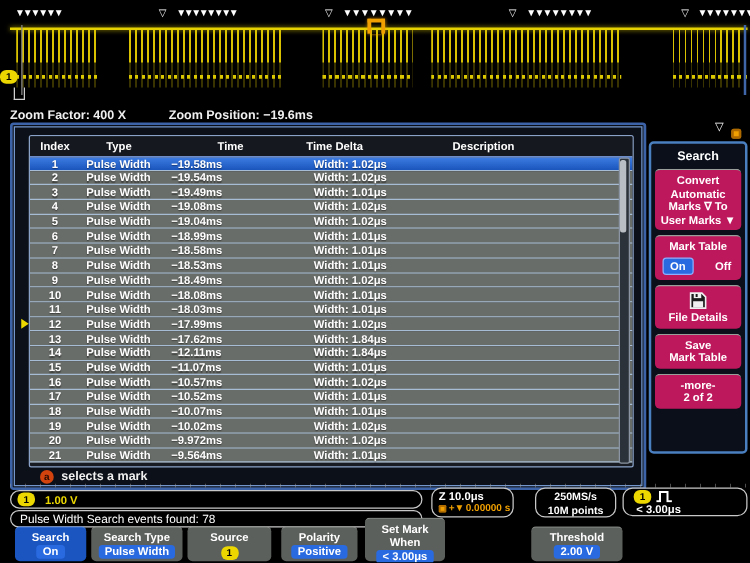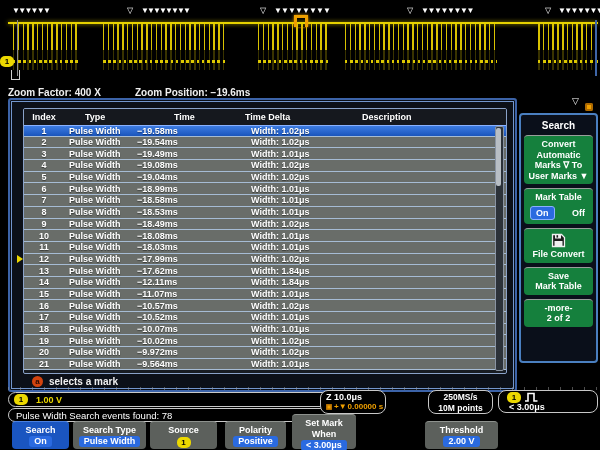--- a/index.html
+++ b/index.html
@@ -77,37 +77,37 @@
                 border-radius:2px;}
   .table-footer{left:22px;top:276px;display:flex;align-items:center;gap:6px;}
   .key-circle{width:11px;height:11px;border-radius:50%;background:#d2430e;color:#2a0a00;
               font-size:8px;font-weight:bold;text-align:center;line-height:11px;}
   .footer-text{font-size:10px;font-weight:bold;color:#f0f0f0;}
 
   
   .side-menu{left:519px;top:113px;width:79px;height:250px;background:#0a0f1a;
              border:2px solid #4a7fc0;border-radius:4px;box-sizing:border-box;}
   .sm-title{text-align:center;font-size:10px;font-weight:bold;color:#fff;margin-top:5px;}
-  .sm-btn{margin:4px 3px 0 3px;background:#15803d;border-radius:4px;border-top:1px solid #9a9e9b;
+  .sm-btn{margin:4px 3px 0 3px;background:#be185d;border-radius:4px;border-top:1px solid #9a9e9b;
           color:#fff;font-size:9px;font-weight:bold;text-align:center;padding:3px 1px;
           line-height:10.5px;}
   .onoff-row{display:flex;justify-content:space-between;align-items:center;padding:3px 7px 1px 5px;}
   .on-chip{background:#2a6ae0;border:1px solid #8ab0ff;border-radius:3px;padding:1px 5px;}
   .floppy{display:block;margin:1px auto 1px auto;}
 
   
   .tick-strip{left:8px;top:387px;width:590px;height:3px;opacity:.5;
       background:repeating-linear-gradient(90deg,#9a9a9a 0 1px,rgba(0,0,0,0) 1px 12px);}
   .rbox{background:#000;border:1px solid #c8c8c8;border-radius:8px;box-sizing:border-box;}
   .ch1-box{left:8px;top:392px;width:330px;height:15px;display:flex;align-items:center;gap:8px;
            padding-left:5px;}
   .ch1-val{color:#ecd800;font-size:9px;font-weight:bold;}
   .status-box{left:8px;top:408px;width:330px;height:14px;display:flex;align-items:center;
               padding-left:7px;font-size:9.5px;font-weight:normal;color:#fff;}
-  .hbox{left:320px;top:390px;width:66px;height:24px;padding:1px 0 0 5px;}
+  .hbox{left:345px;top:390px;width:66px;height:24px;padding:1px 0 0 5px;}
   .hbox .l1{font-size:9px;font-weight:bold;color:#fff;}
   .hbox .l2{display:flex;align-items:center;gap:1px;color:#f0a000;font-size:8px;font-weight:bold;}
   .td-sq{display:inline-block;width:6px;height:6px;background:#f0a000;border-radius:1px;
          box-shadow:inset 0 0 0 1.5px rgba(120,60,0,.5);margin-right:1px;}
   .acq-box{left:428px;top:390px;width:65px;height:24px;padding-top:1px;text-align:center;
            font-size:8.5px;font-weight:bold;color:#fff;line-height:10.5px;}
   .search-box{left:498px;top:390px;width:100px;height:23px;padding:1px 0 0 8px;}
   .search-box .l1{display:flex;align-items:center;gap:4px;height:10px;}
   .search-box .l2{font-size:9px;font-weight:bold;color:#fff;padding-left:2px;}
 
@@ -419,21 +419,21 @@
         <span>Off</span>
       </div>
     </div>
     <div class="sm-btn">
       <svg class="floppy" width="15" height="15" viewBox="0 0 15 15">
         <path d="M1.5 1.5 h9 l3 3 v9 h-12 z" fill="#1c1c1c" stroke="#f0f0f0" stroke-width="1.3"></path>
         <rect x="4" y="1.5" width="6" height="4" fill="#f0f0f0"></rect>
         <rect x="5.5" y="2.2" width="1.6" height="2.4" fill="#1c1c1c"></rect>
         <rect x="3.5" y="8" width="8" height="5" fill="#f0f0f0"></rect>
       </svg>
-      <div>File Convert</div>
+      <div>File Details</div>
     </div>
     <div class="sm-btn">
       <div>Save</div>
       <div>Mark Table</div>
     </div>
     <div class="sm-btn">
       <div>-more-</div>
       <div>2 of 2</div>
     </div>
   </div>

